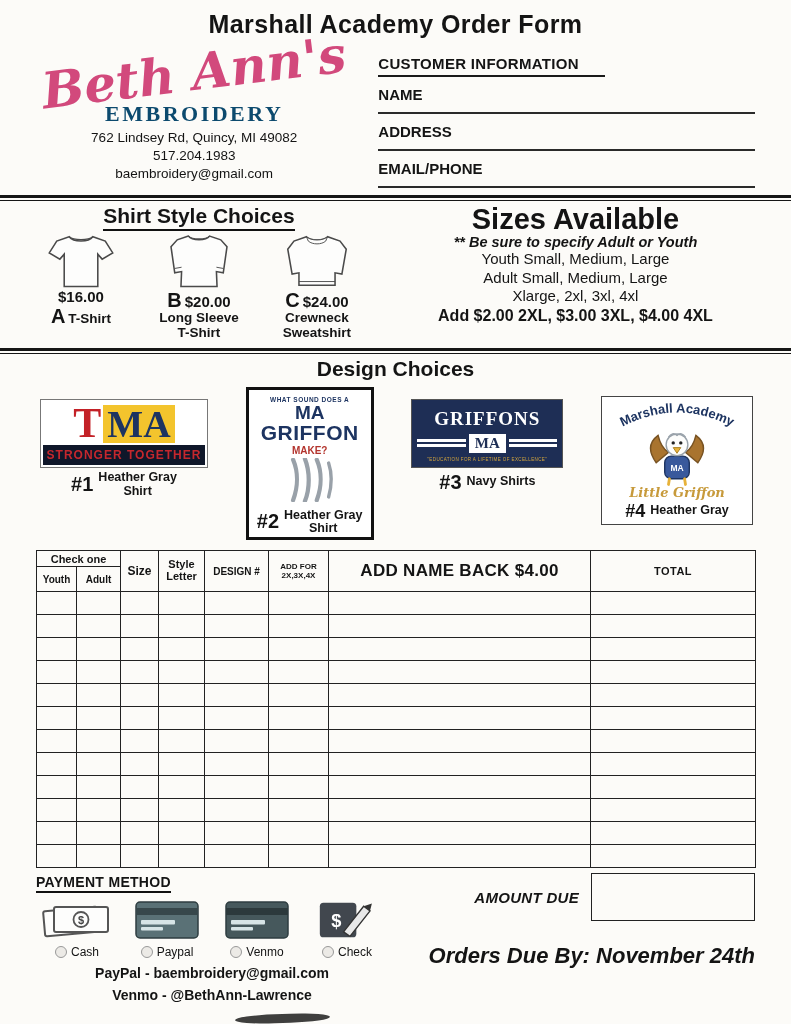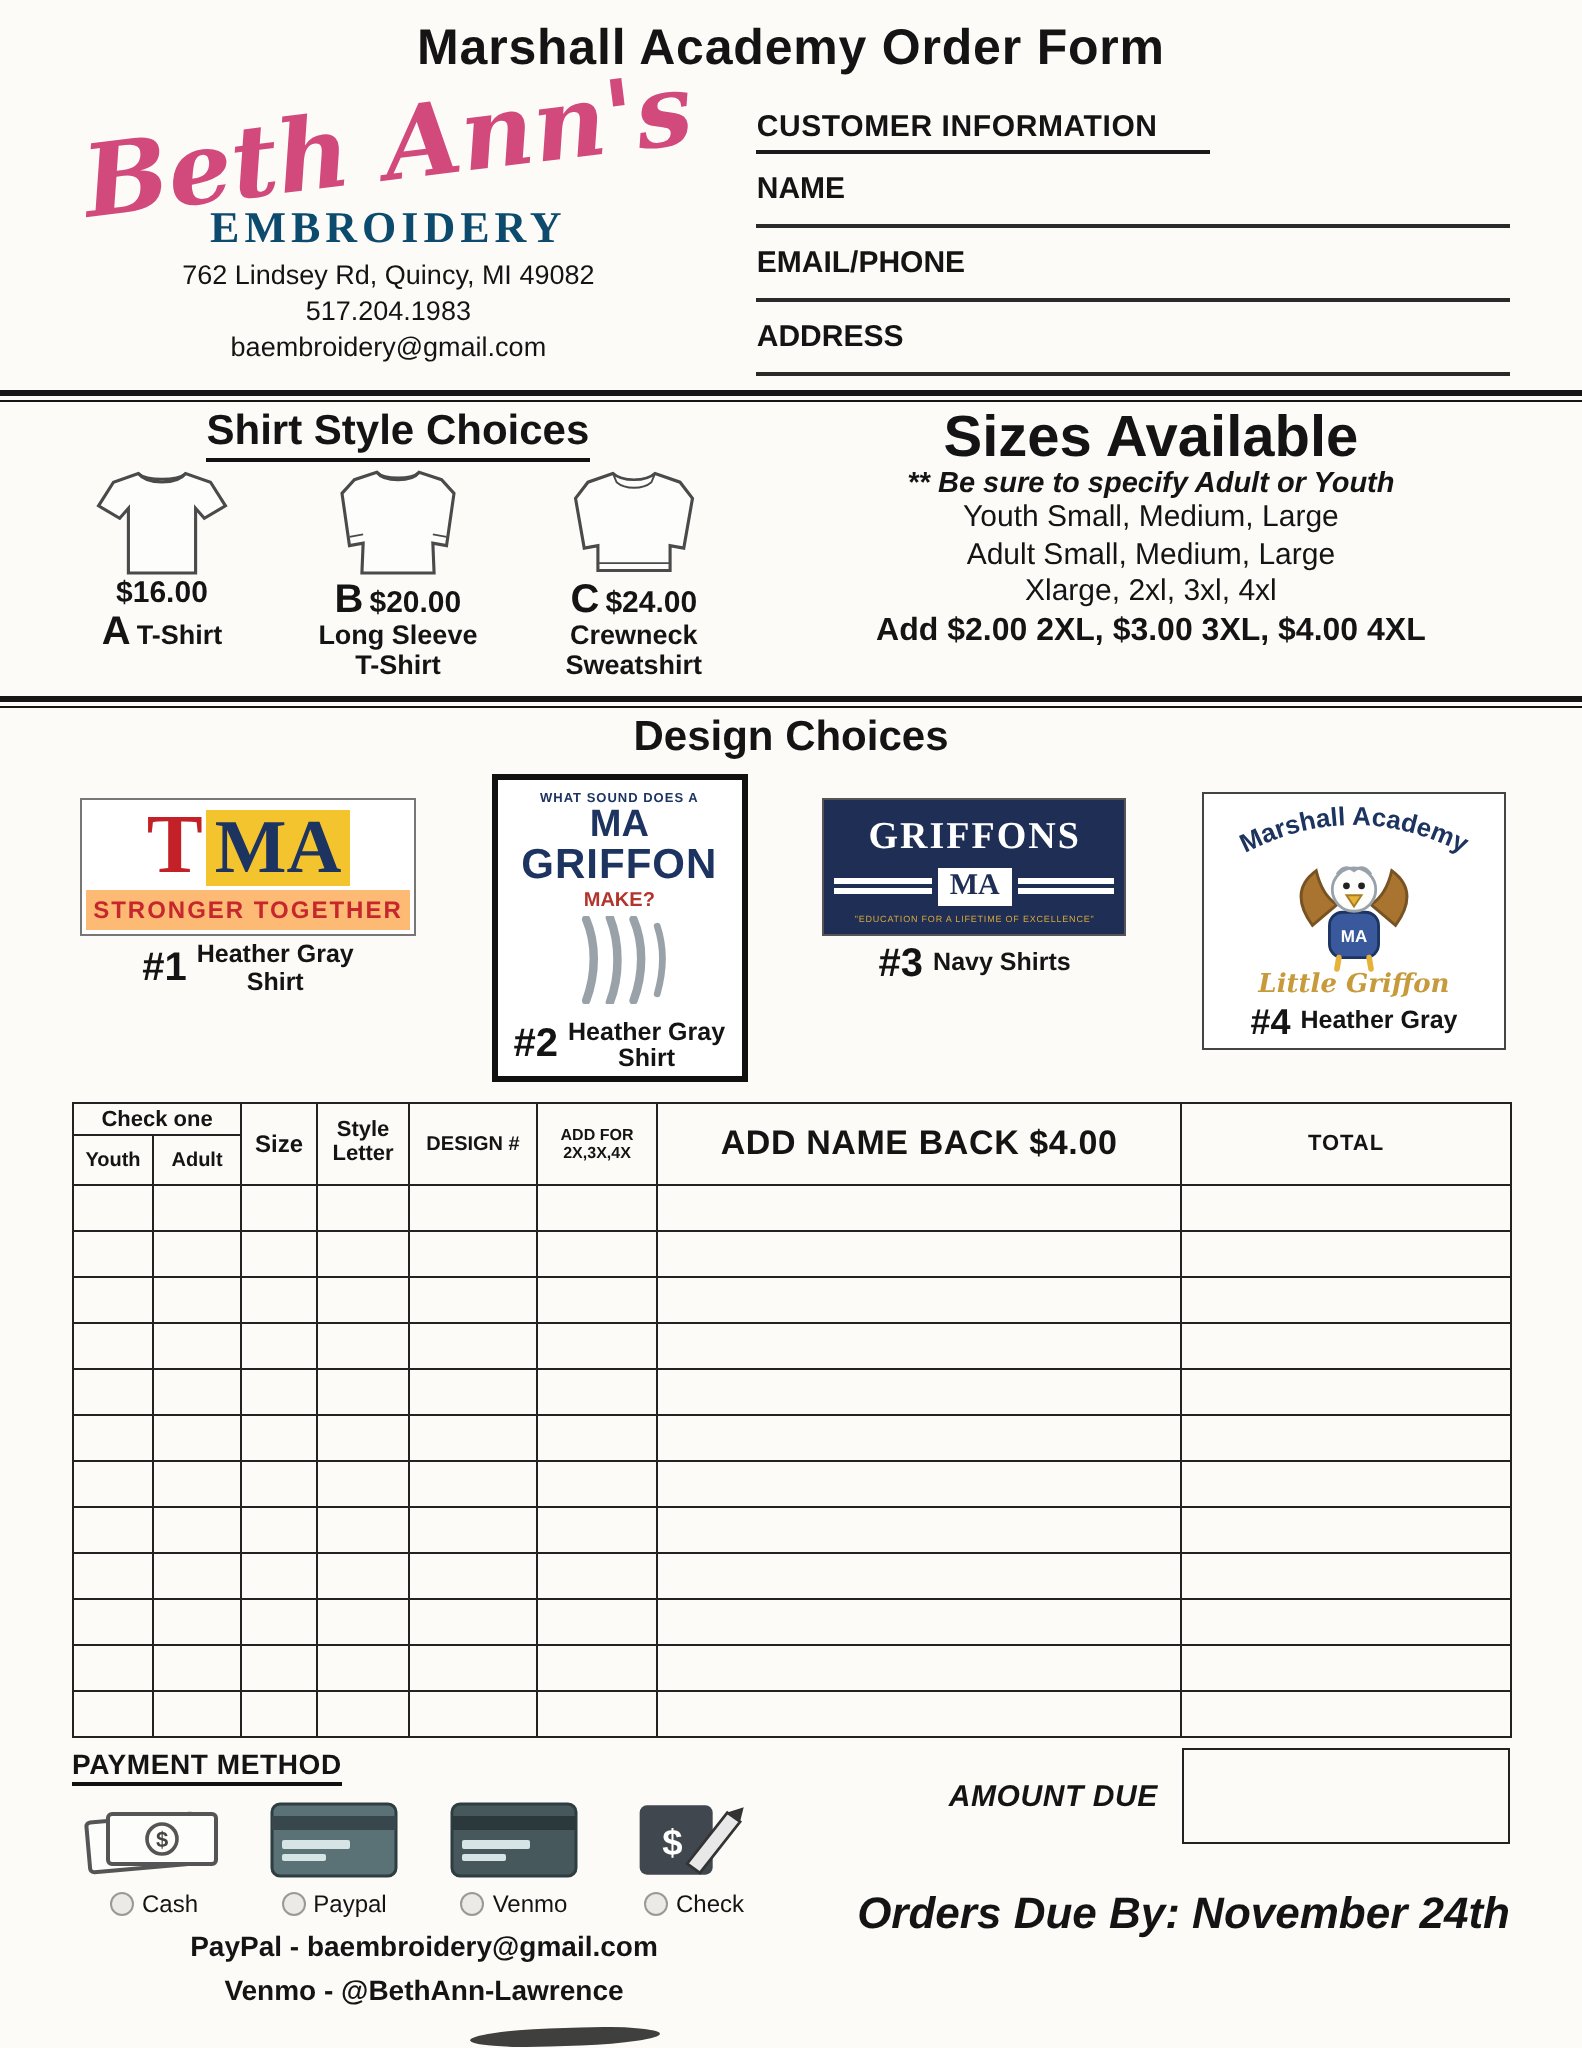--- a/index.html
+++ b/index.html
@@ -48,21 +48,21 @@
   .dnum{font-size:20px;font-weight:800;}
   .dtext{font-size:12.5px;font-weight:700;line-height:1.06;text-align:center;}
   .dt-line{display:block;}
 
   .d1{width:168px;margin-top:12px;}
   .d1-logo{border:1px solid #777;background:#fff;padding:4px 2px 2px 2px;}
   .d1-top{display:flex;justify-content:center;align-items:flex-end;gap:2px;}
   .d1-t{color:#c32127;font-family:"Liberation Serif",serif;font-weight:700;font-size:42px;line-height:.95;}
   .d1-ma{background:#f3c42d;color:#1d3461;font-family:"Liberation Serif",serif;font-weight:700;
     font-size:38px;line-height:1.02;padding:0 4px;}
-  .d1-banner{background:#fdba74;color:#c5272d;font-weight:700;font-size:12px;letter-spacing:1px;padding:3px 0;margin-top:2px;}
+  .d1-banner{background:#0f172a;color:#c5272d;font-weight:700;font-size:12px;letter-spacing:1px;padding:3px 0;margin-top:2px;}
 
   .d2{width:128px;}
   .d2-box{border:3px solid #111;background:#fff;padding:6px 2px 2px 2px;}
   .d2-l1{font-size:6.5px;font-weight:700;color:#1d3461;letter-spacing:.5px;}
   .d2-ma{font-size:19px;font-weight:800;color:#1d3461;line-height:1.05;}
   .d2-griffon{font-size:21px;font-weight:800;color:#1d3461;letter-spacing:.5px;line-height:1.05;}
   .d2-make{font-size:10px;font-weight:700;color:#b3342d;}
   .claws{width:52px;height:44px;margin-top:2px;}
 
   .d3{width:152px;margin-top:12px;}
@@ -122,22 +122,22 @@
   <div class="logo-col">
     <div><span class="script-name">Beth Ann's</span></div>
     <div class="embroidery">EMBROIDERY</div>
     <div class="logo-line">762 Lindsey Rd, Quincy, MI 49082</div>
     <div class="logo-line">517.204.1983</div>
     <div class="logo-line">baembroidery@gmail.com</div>
   </div>
   <div class="cust-col">
     <div class="cust-heading">CUSTOMER INFORMATION</div>
     <div class="cust-field">NAME</div>
+    <div class="cust-field">ADDRESS</div>
     <div class="cust-field">EMAIL/PHONE</div>
-    <div class="cust-field">ADDRESS</div>
   </div>
 </div>
 
 <div class="rule"></div>
 
 <div class="mid">
   <div class="shirt-col">
     <div class="shirt-heading">Shirt Style Choices</div>
     <div class="shirt-row">
       <div class="shirt-opt">

